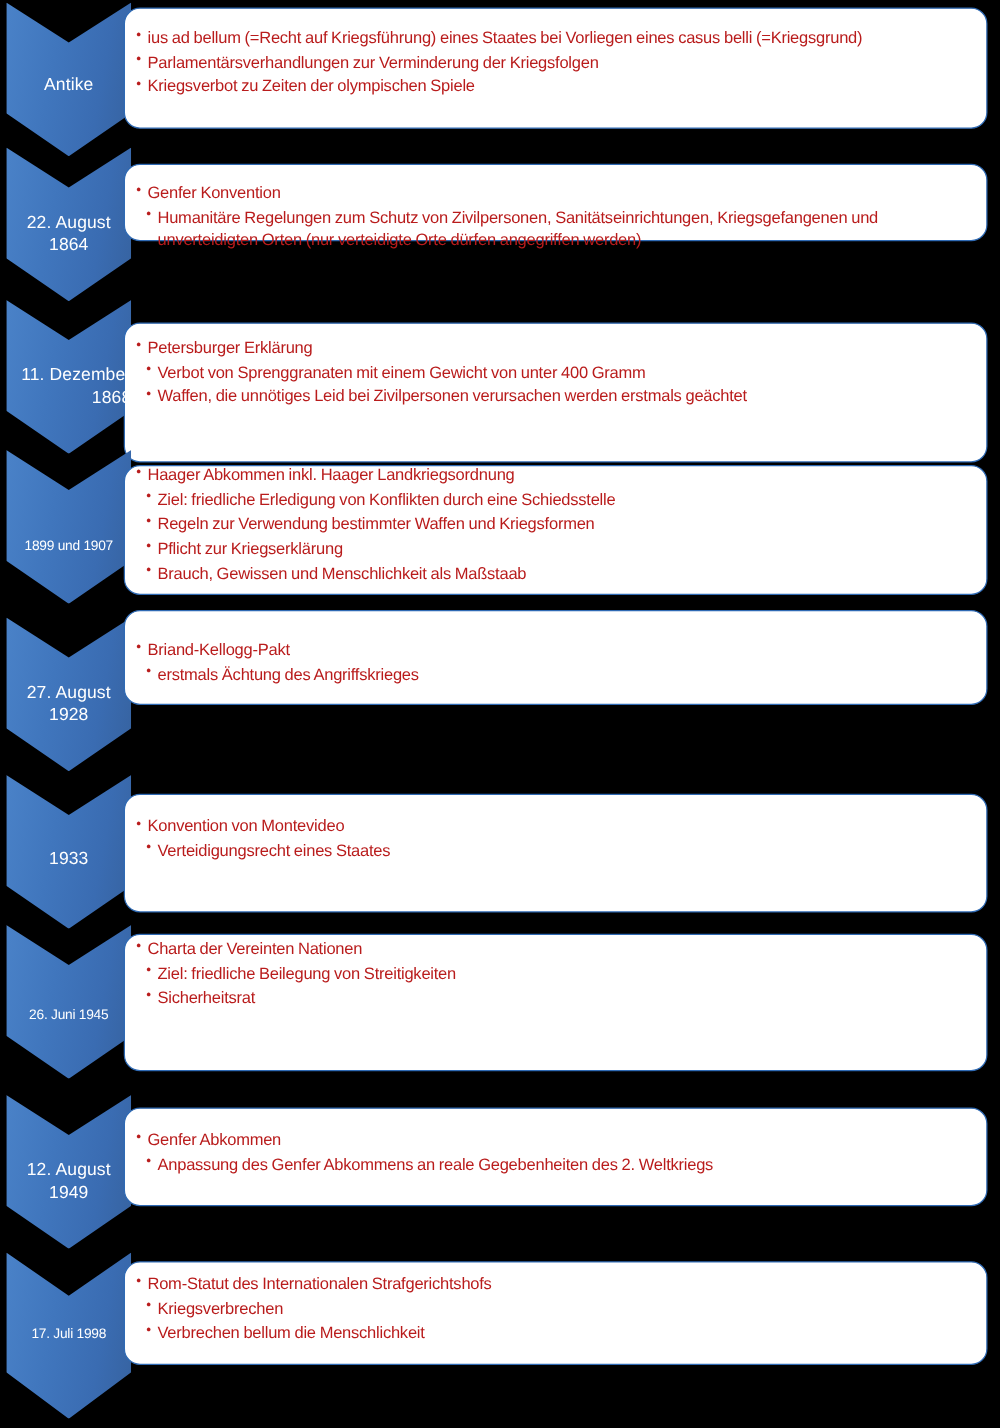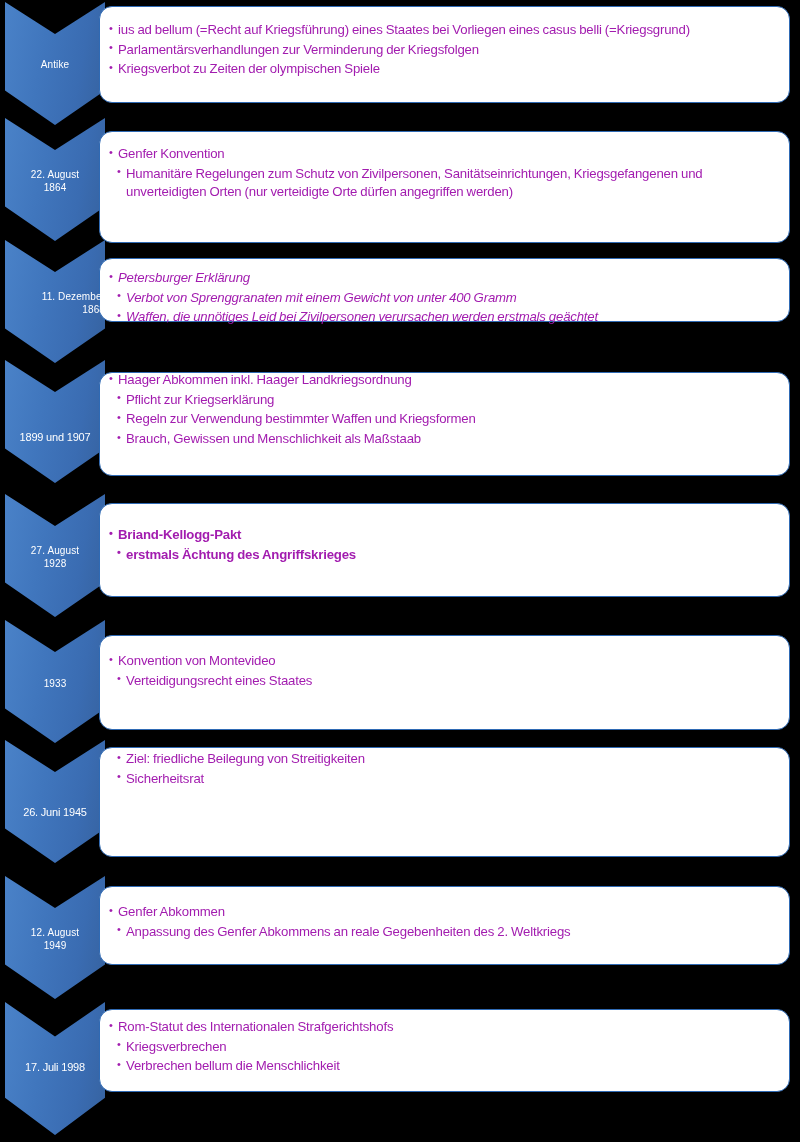--- a/index.html
+++ b/index.html
@@ -41,21 +41,21 @@
     position: absolute;
     inset: 0;
     background: linear-gradient(100deg, #4a82c8 0%, #4076bd 38%, #3a6cb2 72%, #36629f 100%);
     clip-path: polygon(0% 0%, 50% 26%, 100% 0%, 100% 72%, 50% 100%, 0% 72%);
   }
   .chevron .date {
     position: absolute;
     left: 0;
     right: 0;
     text-align: center;
-    font-size: 10px;
+    font-size: 14px;
     line-height: 1.32;
     color: #ffffff;
     white-space: pre-line;
     letter-spacing: .1px;
     z-index: 2;
   }
   .chevron.narrow-text .date { font-size: 11px; letter-spacing: -.2px; }
 
   
   .card {
@@ -69,21 +69,21 @@
     overflow: visible;
   }
 
   .bullets {
     position: absolute;
     left: 9px;
     right: 10px;
     list-style: none;
     margin: 0;
     padding: 0;
-    color: #a21caf;
+    color: #b91c1c;
   }
   .bullets li {
     position: relative;
     font-size: 13.2px;
     line-height: 1.42;
     padding-left: 9px;
     margin: 0 0 1px 0;
     letter-spacing: -.18px;
     word-spacing: -.4px;
   }
@@ -116,62 +116,63 @@
           <li class="lvl1">Kriegsverbot zu Zeiten der olympischen Spiele</li>
         </ul>
       </div>
     </div>
     <div class="row" style="top: 0px;">
       <div class="chevron" style="top: 118px; height: 123px;">
         <div class="shape"></div>
         <div class="date" style="top: 50px;">22. August
 1864</div>
       </div>
-      <div class="card" style="top: 131px; height: 112px;">
+      <div class="card" style="top: 131px; height: 62px;">
         <ul class="bullets" style="top: 13px;">
           <li class="lvl1">Genfer Konvention</li>
           <li class="lvl2">Humanitäre Regelungen zum Schutz von Zivilpersonen, Sanitätseinrichtungen, Kriegsgefangenen und unverteidigten Orten (nur verteidigte Orte dürfen angegriffen werden)</li>
         </ul>
       </div>
     </div>
     <div class="row" style="top: 0px;">
       <div class="chevron" style="top: 240px; height: 123px;">
         <div class="shape"></div>
         <div class="date" style="top: 50px; text-align: right;">11. Dezember
 1868</div>
       </div>
-      <div class="card" style="top: 258px; height: 64px; font-style: italic;">
+      <div class="card" style="top: 258px; height: 112px;">
         <ul class="bullets" style="top: 10px;">
           <li class="lvl1">Petersburger Erklärung</li>
           <li class="lvl2">Verbot von Sprenggranaten mit einem Gewicht von unter 400 Gramm</li>
           <li class="lvl2">Waffen, die unnötiges Leid bei Zivilpersonen verursachen werden erstmals geächtet</li>
         </ul>
       </div>
     </div>
     <div class="row" style="top: 0px;">
       <div class="chevron narrow-text" style="top: 360px; height: 123px;">
         <div class="shape"></div>
         <div class="date" style="top: 70px;">1899  und 1907</div>
       </div>
       <div class="card" style="top: 372px; height: 104px;">
         <ul class="bullets" style="top: -2px;">
           <li class="lvl1">Haager Abkommen inkl. Haager Landkriegsordnung</li>
+          <li class="lvl2">Ziel: friedliche Erledigung von Konflikten durch eine Schiedsstelle</li>
+          <li class="lvl2">Regeln zur Verwendung bestimmter Waffen und Kriegsformen</li>
           <li class="lvl2">Pflicht zur Kriegserklärung</li>
-          <li class="lvl2">Regeln zur Verwendung bestimmter Waffen und Kriegsformen</li>
           <li class="lvl2">Brauch, Gewissen und Menschlichkeit als Maßstaab</li>
         </ul>
       </div>
     </div>
     <div class="row" style="top: 0px;">
       <div class="chevron" style="top: 494px; height: 123px;">
         <div class="shape"></div>
         <div class="date" style="top: 50px;">27. August
 1928</div>
       </div>
-      <div class="card" style="top: 503px; height: 94px; font-weight: bold;">
+      <div class="card" style="top: 488px; height: 76px;">
         <ul class="bullets" style="top: 22px;">
           <li class="lvl1">Briand-Kellogg-Pakt</li>
           <li class="lvl2">erstmals Ächtung des Angriffskrieges</li>
         </ul>
       </div>
     </div>
     <div class="row" style="top: 0px;">
       <div class="chevron" style="top: 620px; height: 123px;">
         <div class="shape"></div>
         <div class="date" style="top: 57px;">1933</div>
@@ -183,20 +184,21 @@
         </ul>
       </div>
     </div>
     <div class="row" style="top: 0px;">
       <div class="chevron narrow-text" style="top: 740px; height: 123px;">
         <div class="shape"></div>
         <div class="date" style="top: 65px;">26. Juni 1945</div>
       </div>
       <div class="card" style="top: 747px; height: 110px;">
         <ul class="bullets" style="top: 2px;">
+          <li class="lvl1">Charta der Vereinten Nationen</li>
           <li class="lvl2">Ziel: friedliche Beilegung von Streitigkeiten</li>
           <li class="lvl2">Sicherheitsrat</li>
         </ul>
       </div>
     </div>
     <div class="row" style="top: 0px;">
       <div class="chevron" style="top: 876px; height: 123px;">
         <div class="shape"></div>
         <div class="date" style="top: 50px;">12. August
 1949</div>

